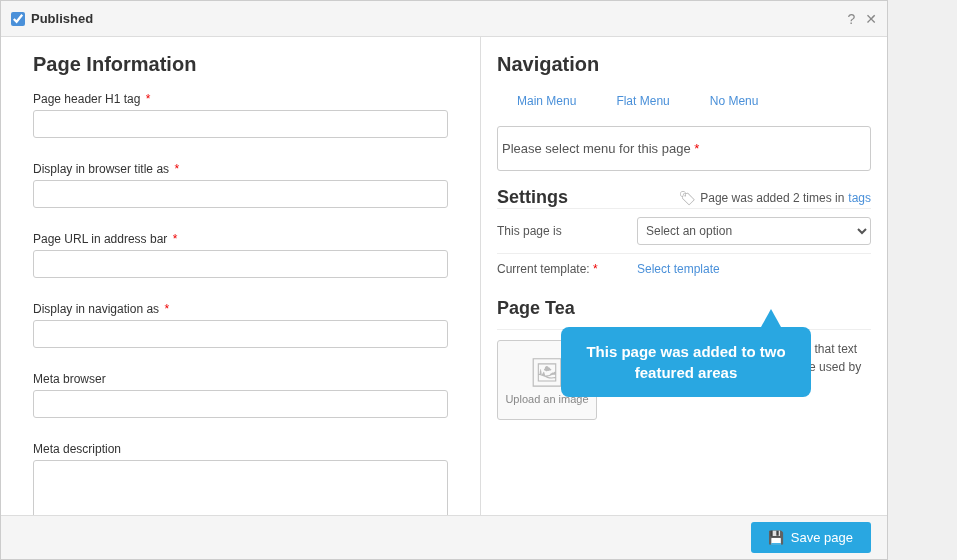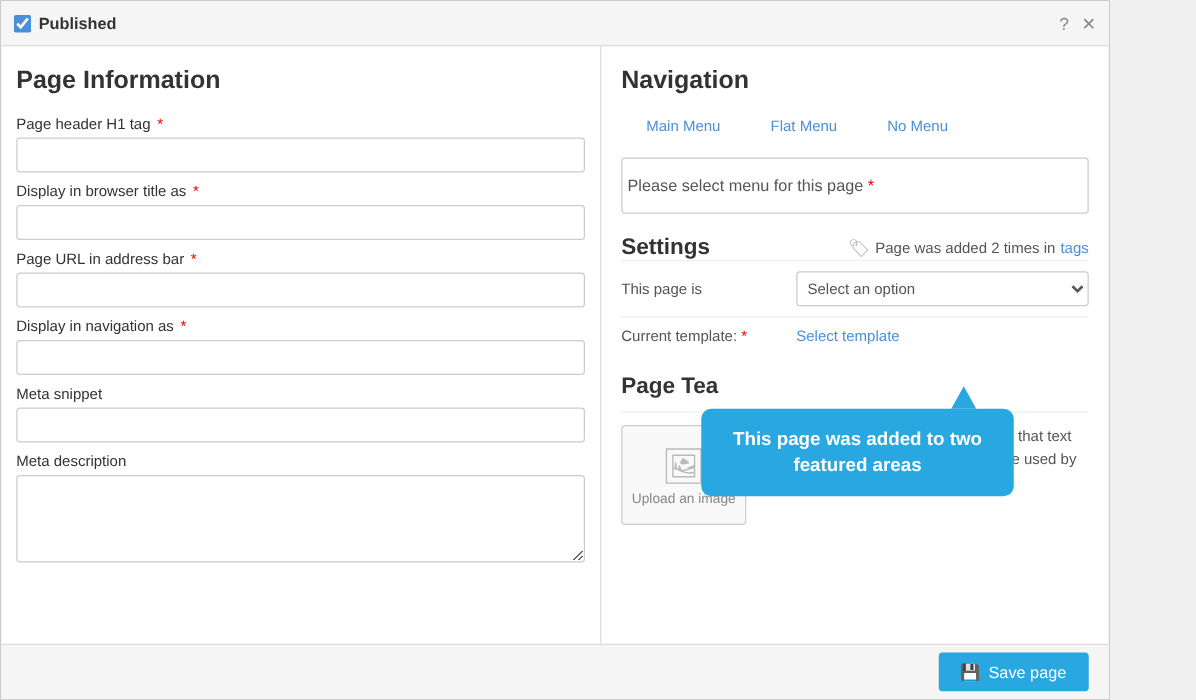--- a/index.html
+++ b/index.html
@@ -63,34 +63,34 @@
 
     .modal-body {
       display: flex;
       flex: 1;
       overflow: hidden;
     }
 
     
     .left-panel {
       width: 480px;
-      padding: 16px 12px;
+      padding: 16px 32px;
       border-right: 1px solid #ddd;
       overflow-y: auto;
     }
 
     .section-title {
       font-size: 20px;
       font-weight: bold;
       color: #333;
       margin-bottom: 16px;
     }
 
     .form-group {
-      margin-bottom: 8px;
+      margin-bottom: 24px;
     }
 
     .form-label {
       display: block;
       font-size: 12px;
       color: #333;
       margin-bottom: 4px;
     }
 
     .required {
@@ -376,21 +376,21 @@
       </div>
 
       <div class="form-group">
         <label class="form-label">
           <span>Display in navigation as</span><span class="required"> *</span>
         </label>
         <input type="text" class="form-input" style="">
       </div>
 
       <div class="form-group">
-        <label class="form-label">Meta snippet</label>
+        <label class="form-label">Meta browser</label>
         <input type="text" class="form-input" style="">
       </div>
 
       <div class="form-group">
         <label class="form-label">Meta description</label>
         <textarea class="form-textarea" style=""></textarea>
       </div>
     </div>
 
     <div class="right-panel">

